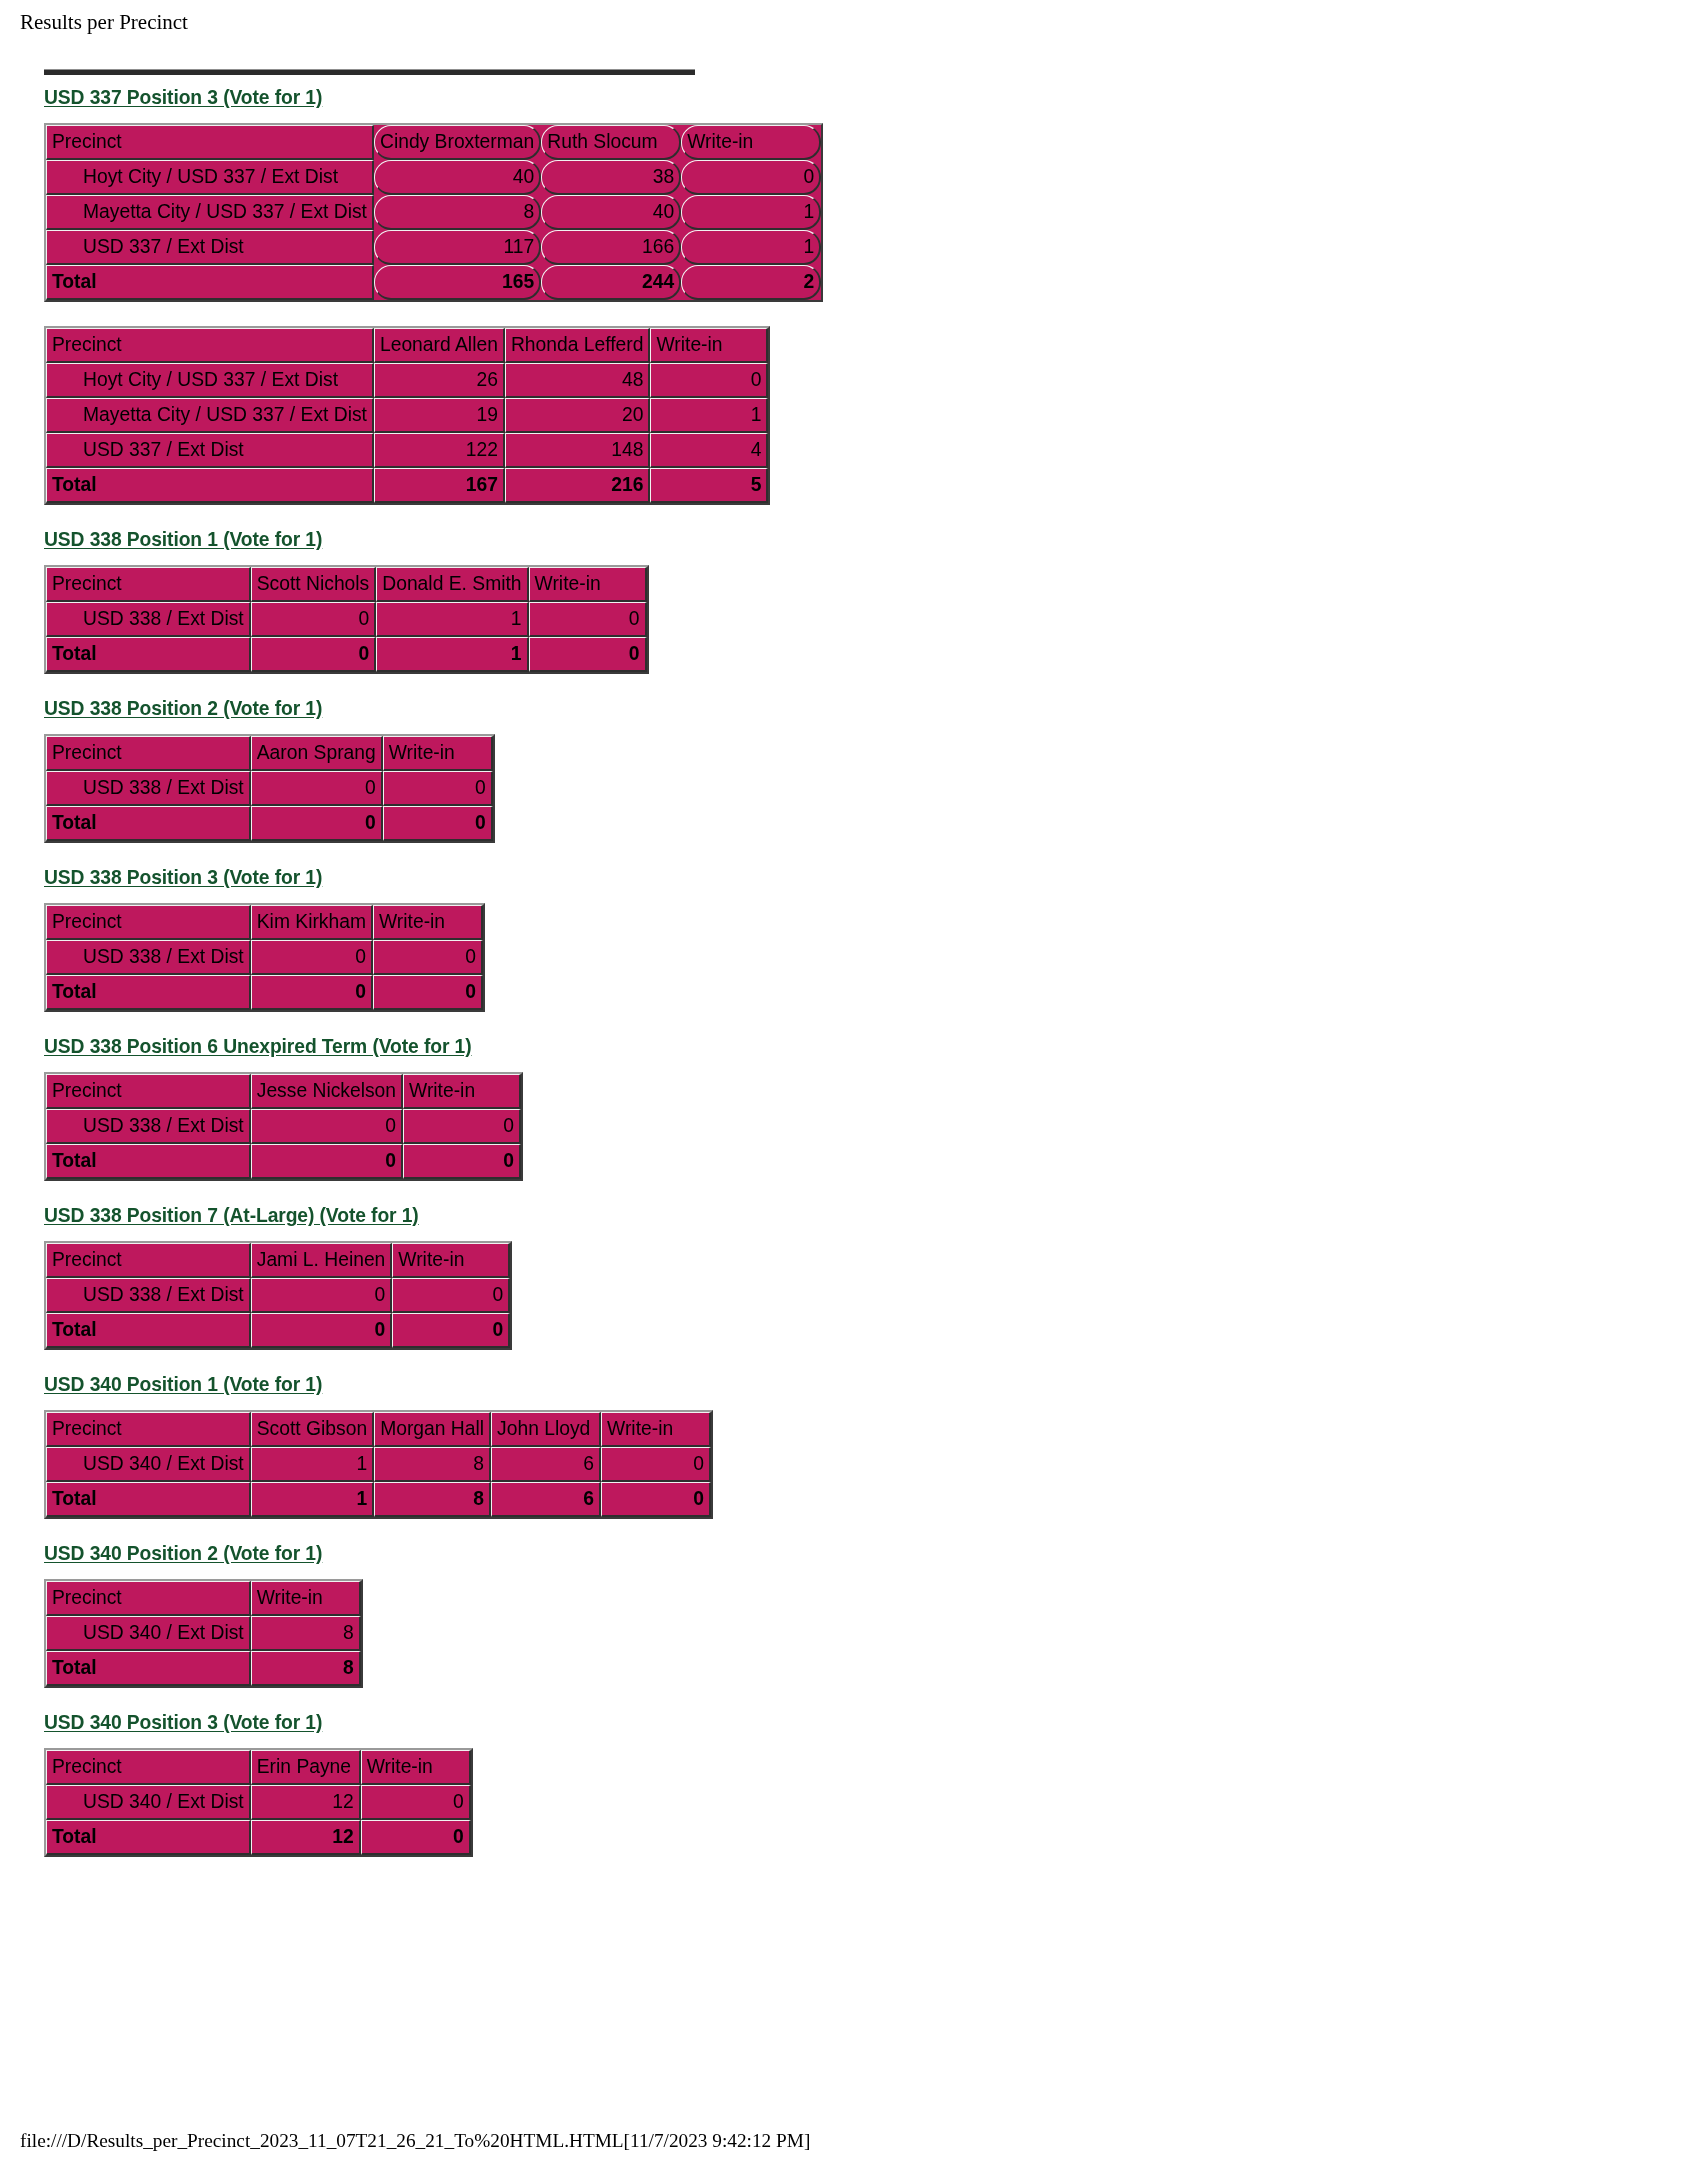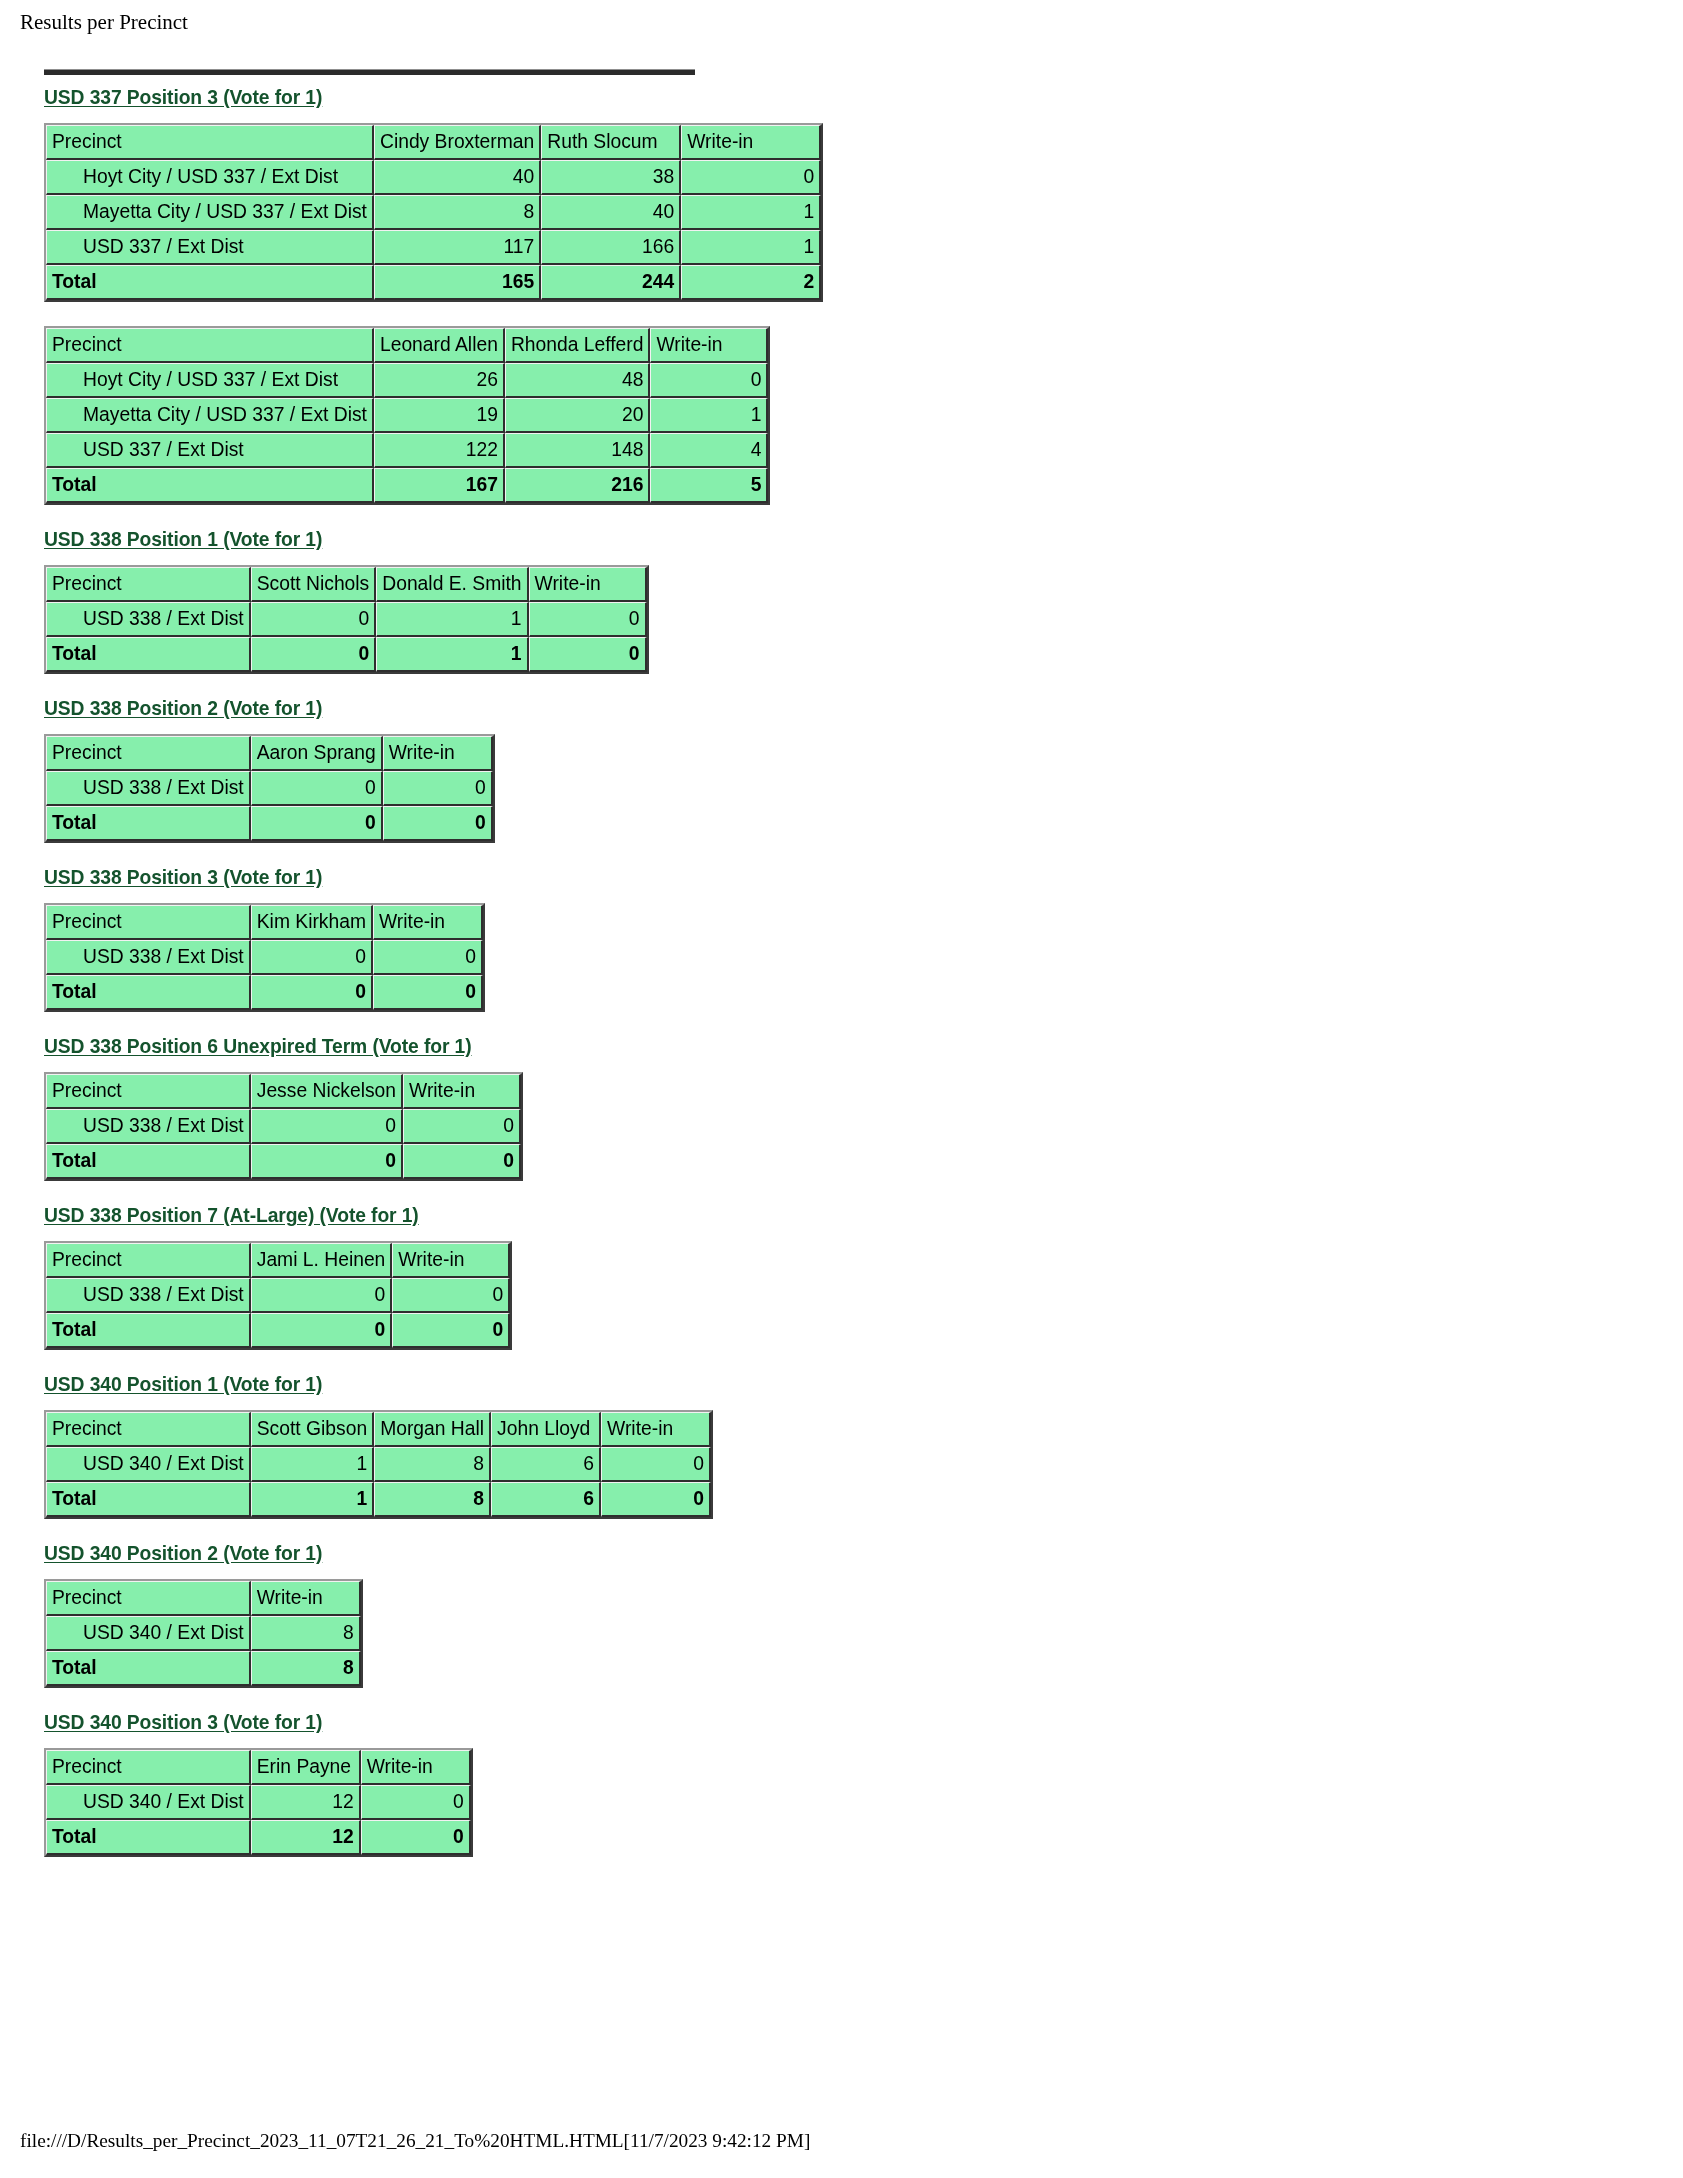--- a/index.html
+++ b/index.html
@@ -77,21 +77,21 @@
     margin: 14px 0 24px 44px;
   }
 
   table.results {
     border-collapse: separate;
     border-spacing: 0;
     border-top: 2px solid #9a9a9a;
     border-left: 2px solid #9a9a9a;
     border-right: 2px solid #3a3a3a;
     border-bottom: 2px solid #3a3a3a;
-    background: #86efac;
+    background: #be185d;
     font-size: 19.3px;
     line-height: 20px;
   }
 
   table.results td {
     border-top: 1px solid #f2f2f2;
     border-left: 1px solid #f2f2f2;
     border-right: 2px solid #2e2e2e;
     border-bottom: 2px solid #2e2e2e;
     padding: 4px 5px 5px 5px;
@@ -125,21 +125,21 @@
     text-align: left;
   }
   table.results tr.total-row td.num-cell {
     text-align: right;
   }
 
   
   .c-pre-wide  td:first-child { width: 243px; }
   .c-pre-mid   td:first-child { width: 137px; }
 
-  .cand-xl  { min-width: 127px; }
+  .cand-xl  { min-width: 127px; border-radius: 17px; }
   .cand-lg  { min-width: 105px; }
   .cand-md  { min-width: 97px; }
 
   
   .footer {
     position: absolute;
     left: 20px;
     top: 2129px;
     font-family: "Liberation Serif", serif;
     font-size: 19.3px;

